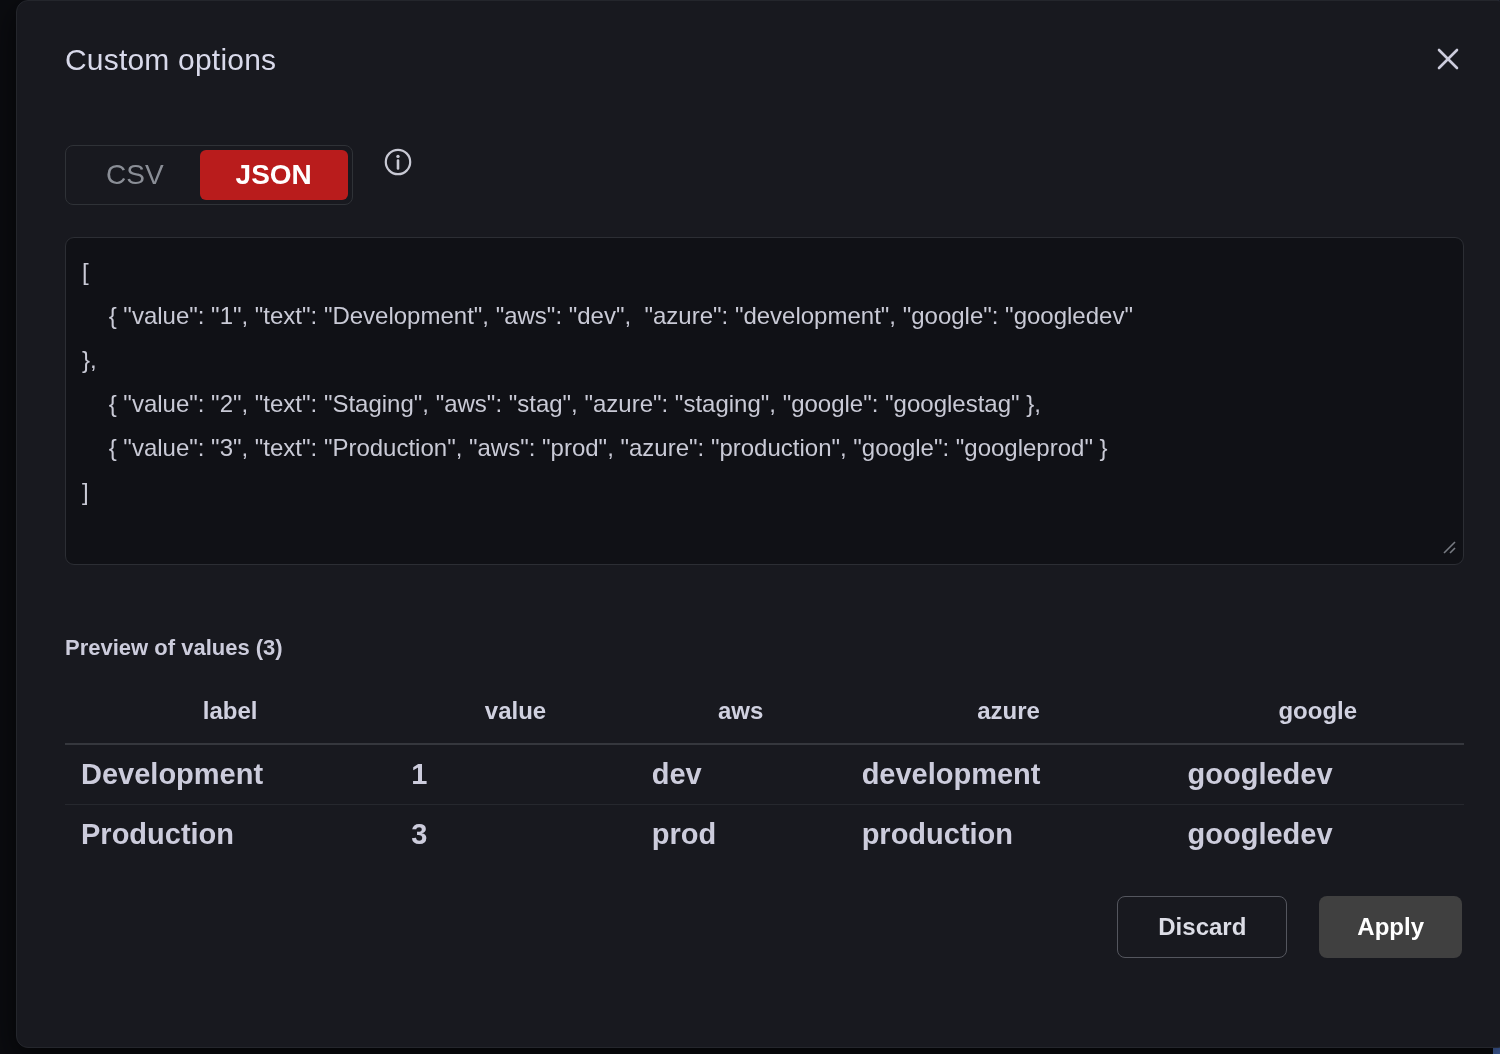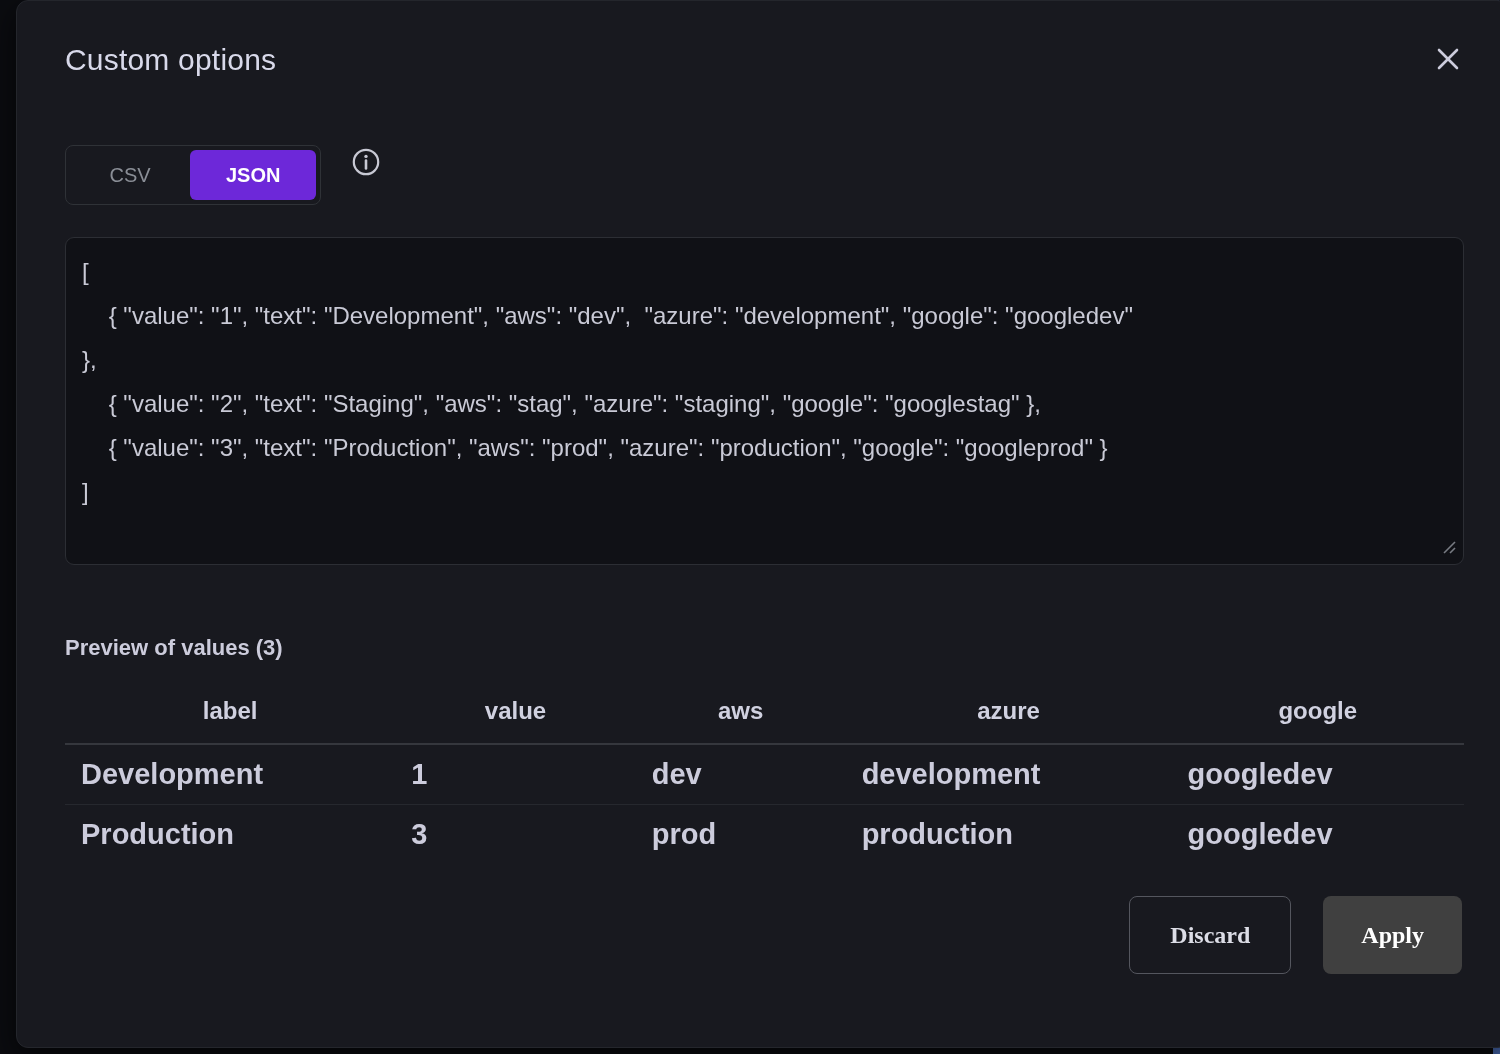--- a/index.html
+++ b/index.html
@@ -44,25 +44,25 @@
   
   .format-row { margin-top: 68px; display: flex; align-items: flex-start; }
   .radio-group {
     display: inline-flex; align-items: stretch;
     border: 1px solid #2f3237; border-radius: 8px;
     padding: 4px; height: 60px; background: #18191f;
   }
   .radio-option {
     min-width: 120px; padding: 0 36px;
     display: flex; align-items: center; justify-content: center;
-    font-size: 20px; color: #8a8e96; font-weight: 500;
+    font-size: 28px; color: #8a8e96; font-weight: 500;
     border-radius: 6px; cursor: pointer; white-space: nowrap;
   }
   .radio-option.active {
-    background: #6d28d9; color: #ffffff; font-weight: 600;
+    background: #b91c1c; color: #ffffff; font-weight: 600;
   }
   .info-icon-wrap {
     margin-left: 30px; margin-top: 2px;
     width: 30px; height: 30px; display: flex;
     align-items: center; justify-content: center;
   }
 
   
   .editor-wrap { position: relative; margin-top: 32px; }
   .json-editor {
@@ -103,22 +103,22 @@
   }
   .preview-table tbody tr + tr td { border-top: 1px solid #26282e; }
 
   
   .footer {
     margin-top: 32px;
     display: flex; justify-content: flex-end; align-items: center;
     gap: 32px; padding-right: 0;
   }
   .btn {
-    height: 78px; border-radius: 8px; font-size: 24px; font-weight: 600;
-    font-family: Liberation Serif, serif;
+    height: 62px; border-radius: 8px; font-size: 24px; font-weight: 600;
+    font-family: Liberation Sans, sans-serif;
     display: inline-flex; align-items: center; justify-content: center;
     cursor: pointer;
   }
   .btn-secondary {
     padding: 0 40px;
     background: transparent; color: #dcdde6;
     border: 1px solid #54565e;
   }
   .btn-primary {
     padding: 0 38px;

